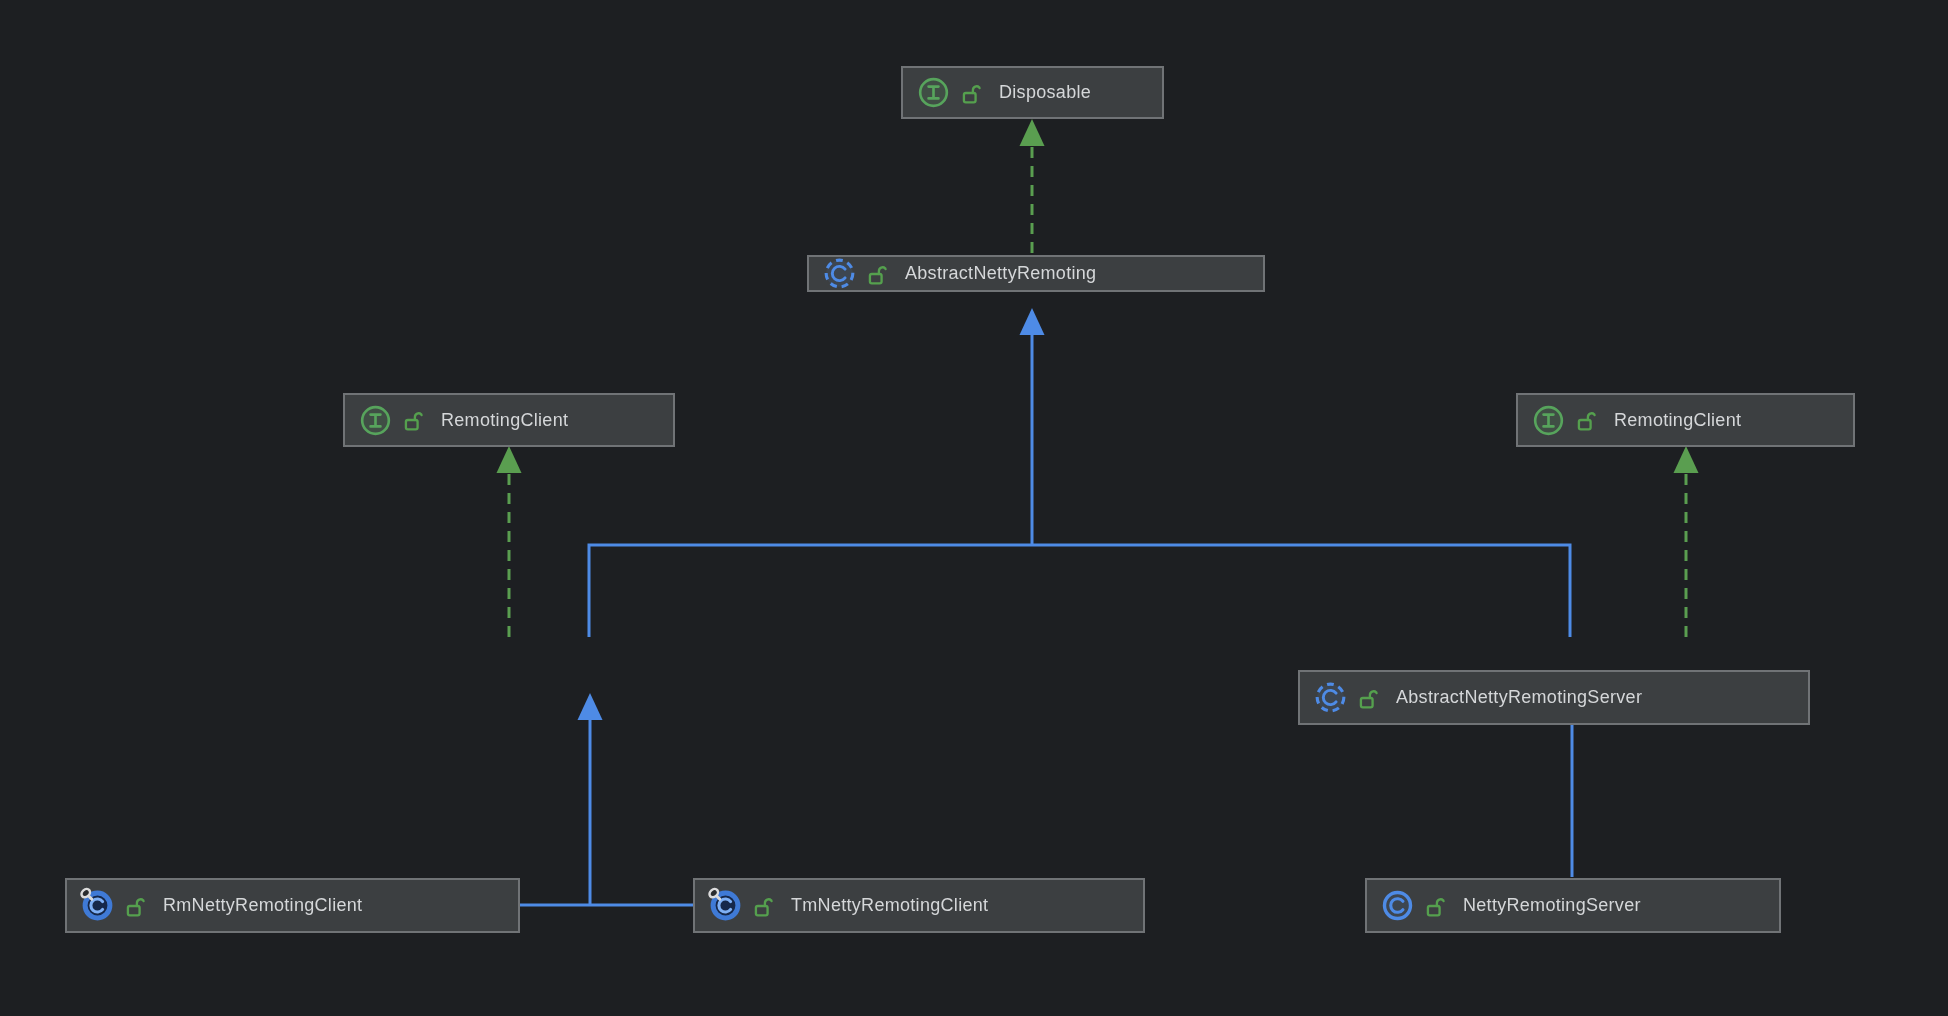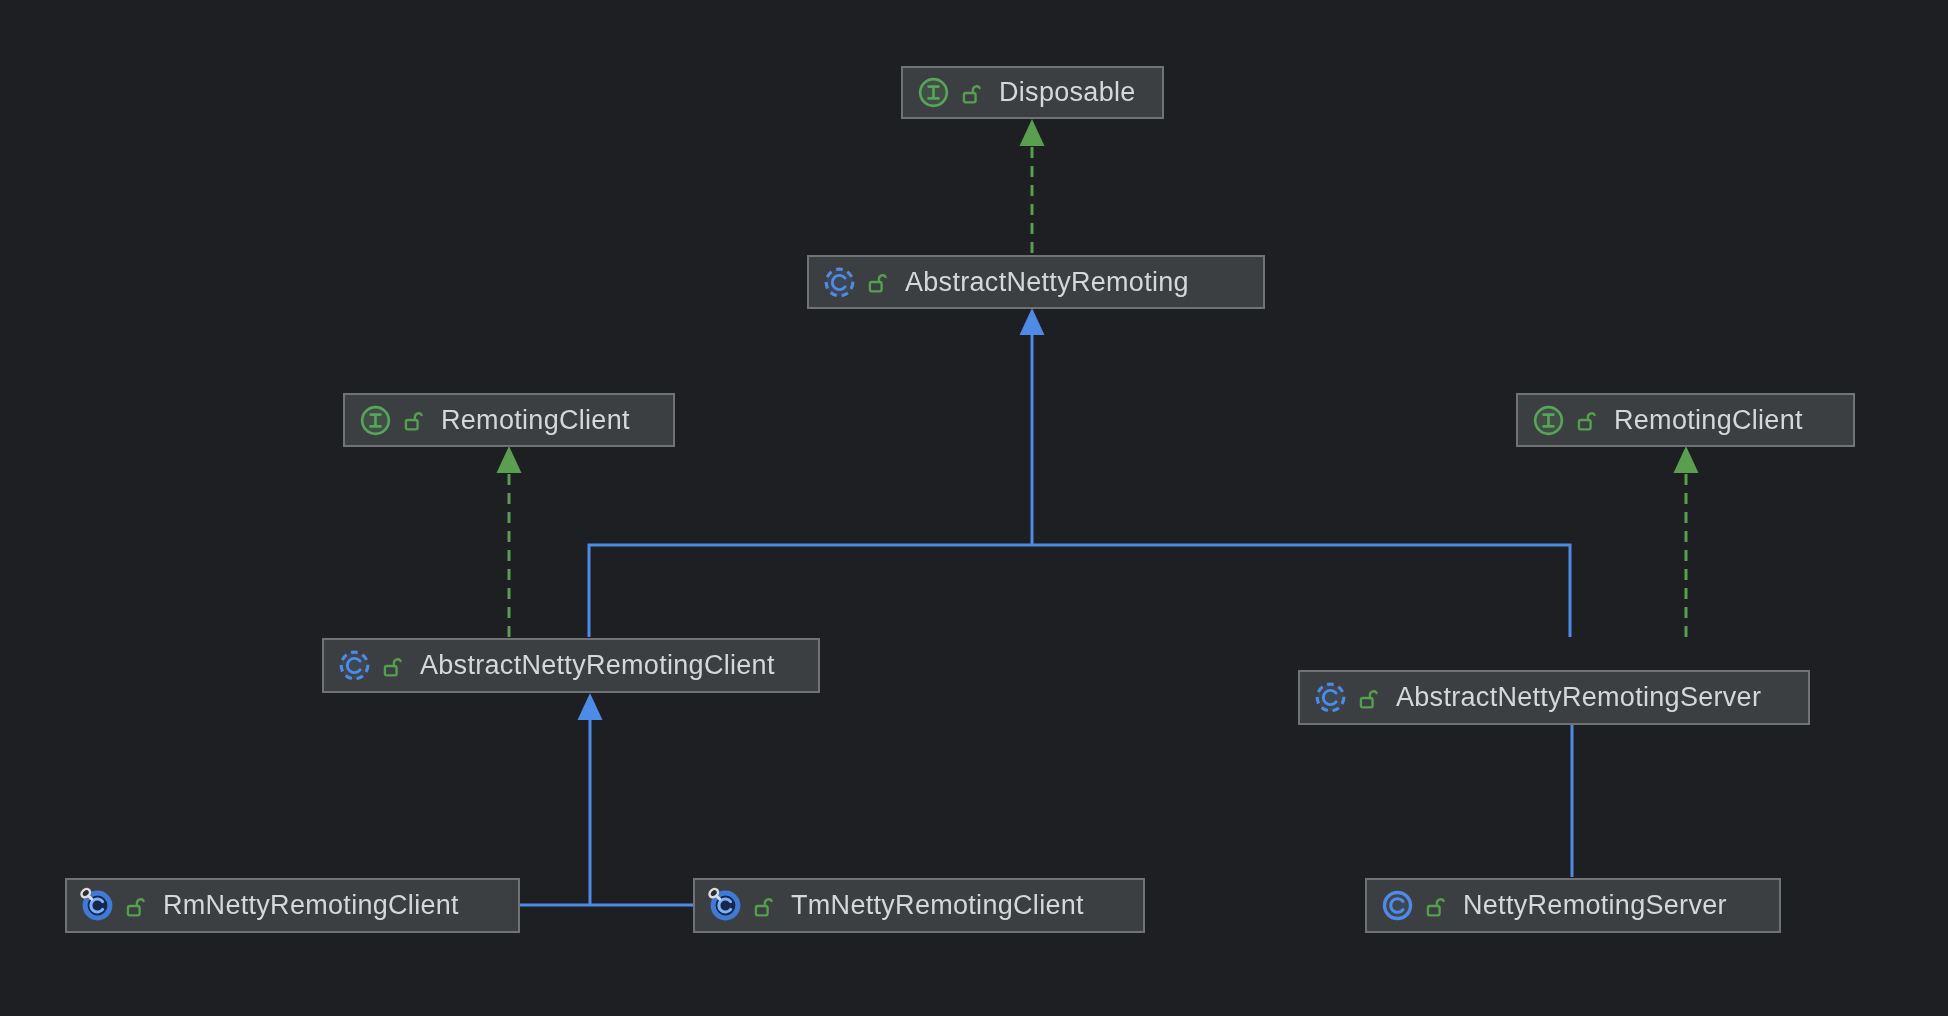--- a/index.html
+++ b/index.html
@@ -27,32 +27,32 @@
   .edge-extends polygon{fill:var(--c-extends-line);stroke:none;}
   .edge-implements line{stroke:var(--c-implements-line);stroke-width:3;stroke-dasharray:11 8;fill:none;}
   .edge-implements polygon{fill:var(--c-implements-line);stroke:none;}
   .node{
     position:absolute;z-index:2;
     background:var(--c-node-fill);
     border:2px solid var(--c-node-border);
     display:flex;align-items:center;
     padding-left:15px;
     color:var(--c-text);
-    font-size:27px;
+    font-size:18px;
     letter-spacing:0.3px;
     white-space:nowrap;
     cursor:default;
   }
   .node .type-icon{width:31px;height:31px;flex:0 0 auto;margin-right:12px;display:flex;}
   .node .type-icon svg{overflow:visible;}
   .node .lock-icon{width:21px;height:24px;flex:0 0 auto;margin-right:17px;display:flex;}
   .node .label{flex:0 0 auto;}
   
   .n-disposable{left:901px;top:66px;width:263px;height:53px;}
-  .n-abstract-netty-remoting{left:807px;top:255px;width:458px;height:54px;}
+  .n-abstract-netty-remoting{left:807px;top:255px;width:458px;height:37px;}
   .n-remoting-client{left:343px;top:393px;width:332px;height:54px;}
   .n-remoting-server{left:1516px;top:393px;width:339px;height:54px;}
   .n-abstract-netty-remoting-client{left:322px;top:638px;width:498px;height:55px;}
   .n-abstract-netty-remoting-server{left:1298px;top:638px;width:512px;height:55px;margin-top:32px;}
   .n-rm-netty-remoting-client{left:65px;top:878px;width:455px;height:55px;align-items:center;}
   .n-tm-netty-remoting-client{left:693px;top:878px;width:452px;height:55px;}
   .n-netty-remoting-server{left:1365px;top:878px;width:416px;height:55px;}
 </style>
 </head>
 <body>
@@ -151,35 +151,20 @@
     </span>
     <span class="lock-icon">
       <svg viewBox="0 0 18 20" width="21" height="24">
         <rect x="2.5" y="10" width="10" height="8" rx="1.6" fill="none" stroke="#55a04e" stroke-width="2"></rect>
         <path d="M10.2 10 L10.2 7.4 A3.2 3.2 0 0 1 15.6 5.1 L15.9 5.8" fill="none" stroke="#55a04e" stroke-width="2" stroke-linecap="round"></path>
       </svg>
     </span>
     <span class="label">RemotingClient</span>
   </div>
 
-  <div class="node n-abstract-netty-remoting-client">
-    <span class="type-icon">
-      <svg viewBox="0 0 20 20" width="31" height="31">
-        <circle cx="10" cy="10" r="8.6" fill="rgba(78,139,230,0.10)" stroke="#4e8be6" stroke-width="2" stroke-dasharray="4.4 3.2"></circle>
-        <path d="M13.6 7.2 A4.6 4.6 0 1 0 13.6 12.8" fill="none" stroke="#4e8be6" stroke-width="1.9" stroke-linecap="round"></path>
-      </svg>
-    </span>
-    <span class="lock-icon">
-      <svg viewBox="0 0 18 20" width="21" height="24">
-        <rect x="2.5" y="10" width="10" height="8" rx="1.6" fill="none" stroke="#55a04e" stroke-width="2"></rect>
-        <path d="M10.2 10 L10.2 7.4 A3.2 3.2 0 0 1 15.6 5.1 L15.9 5.8" fill="none" stroke="#55a04e" stroke-width="2" stroke-linecap="round"></path>
-      </svg>
-    </span>
-    <span class="label">AbstractNettyRemotingClient</span>
-  </div>
 
   <div class="node n-abstract-netty-remoting-server">
     <span class="type-icon">
       <svg viewBox="0 0 20 20" width="31" height="31">
         <circle cx="10" cy="10" r="8.6" fill="rgba(78,139,230,0.10)" stroke="#4e8be6" stroke-width="2" stroke-dasharray="4.4 3.2"></circle>
         <path d="M13.6 7.2 A4.6 4.6 0 1 0 13.6 12.8" fill="none" stroke="#4e8be6" stroke-width="1.9" stroke-linecap="round"></path>
       </svg>
     </span>
     <span class="lock-icon">
       <svg viewBox="0 0 18 20" width="21" height="24">

